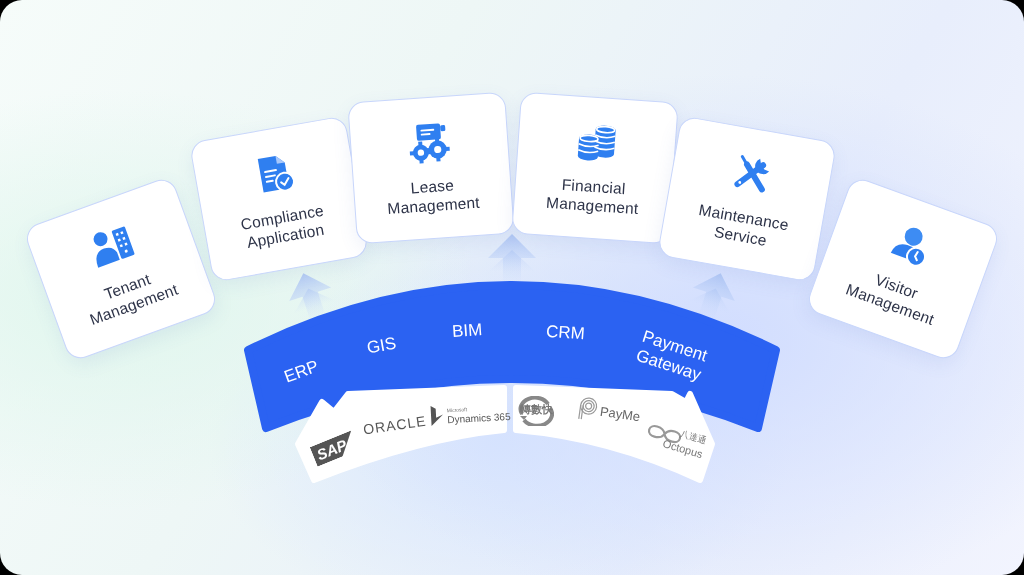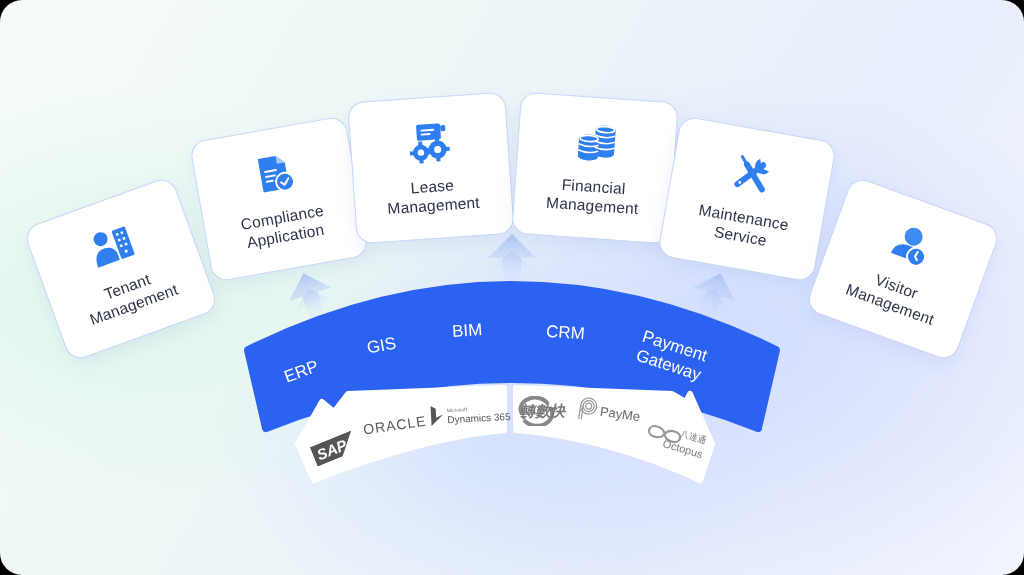--- a/index.html
+++ b/index.html
@@ -190,21 +190,21 @@
       <span style="font-size:10px; color:#555;">Dynamics 365</span>
     </span>
   </div>
 
   <div class="logo" style="left:518px; top:396px; width:36px; height:28px;">
     <svg width="36" height="30" viewBox="0 0 36 30">
         <path d="M4,18 A14,11 0 0 1 30,8" stroke="#888" stroke-width="4" fill="none"></path>
         <path d="M32,12 A14,11 0 0 1 6,24" stroke="#888" stroke-width="4" fill="none"></path>
         <path d="M6,24 L2,20 L9,20 Z" fill="#888"></path>
       </svg>
-    <span style="position:absolute; left:2px; top:6px; font-size:15px; font-style:italic; font-weight:bold; color:#777;">轉數快</span>
+    <span style="position:absolute; left:2px; top:6px; font-size:11px; font-weight:bold; color:#777;">轉數快</span>
   </div>
   <div class="logo" style="left:578px; top:400px; transform:rotate(8deg); display:flex; align-items:center;">
     <svg width="20" height="24" viewBox="0 0 20 24">
         <g stroke="#999" stroke-width="1.2" fill="none">
           <circle cx="10" cy="9" r="8"></circle>
           <circle cx="10" cy="9" r="5.5"></circle>
           <circle cx="10" cy="9" r="3"></circle>
           <line x1="2" y1="9" x2="2" y2="23"></line>
           <line x1="4.5" y1="9" x2="4.5" y2="23"></line>
         </g>

